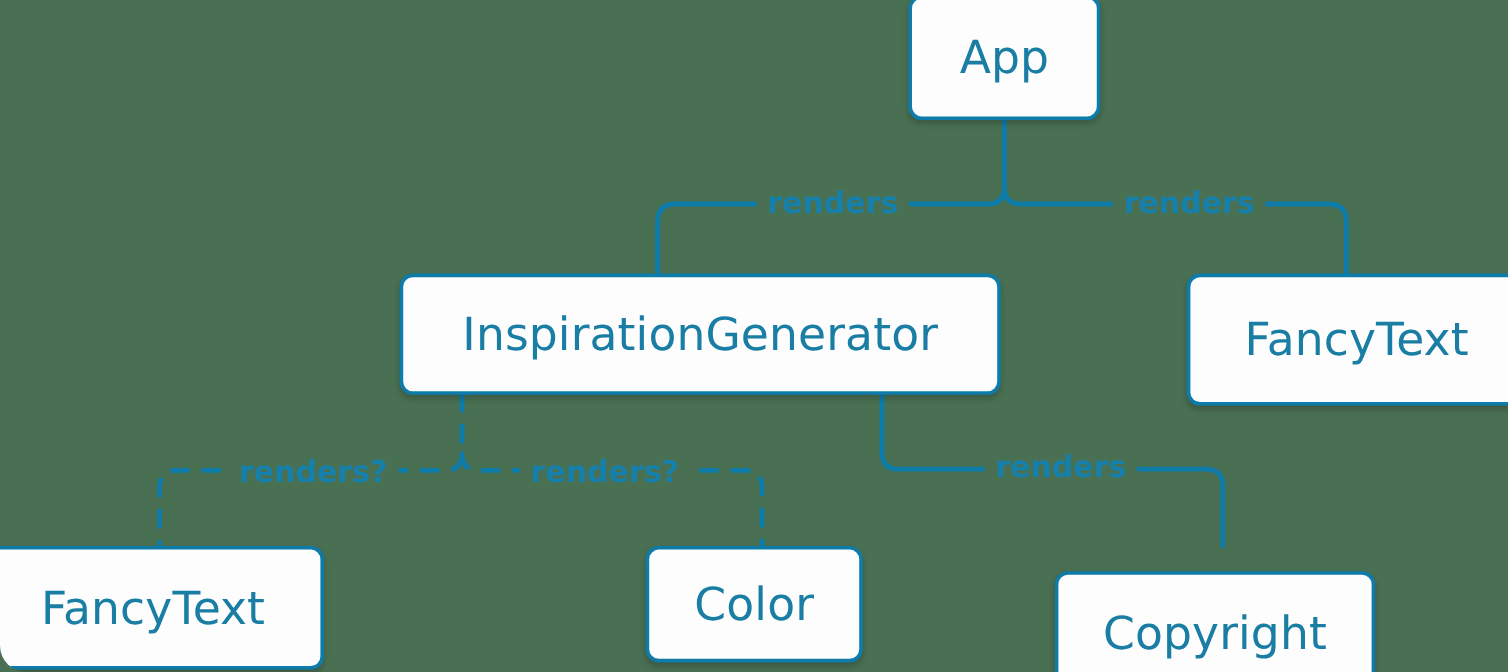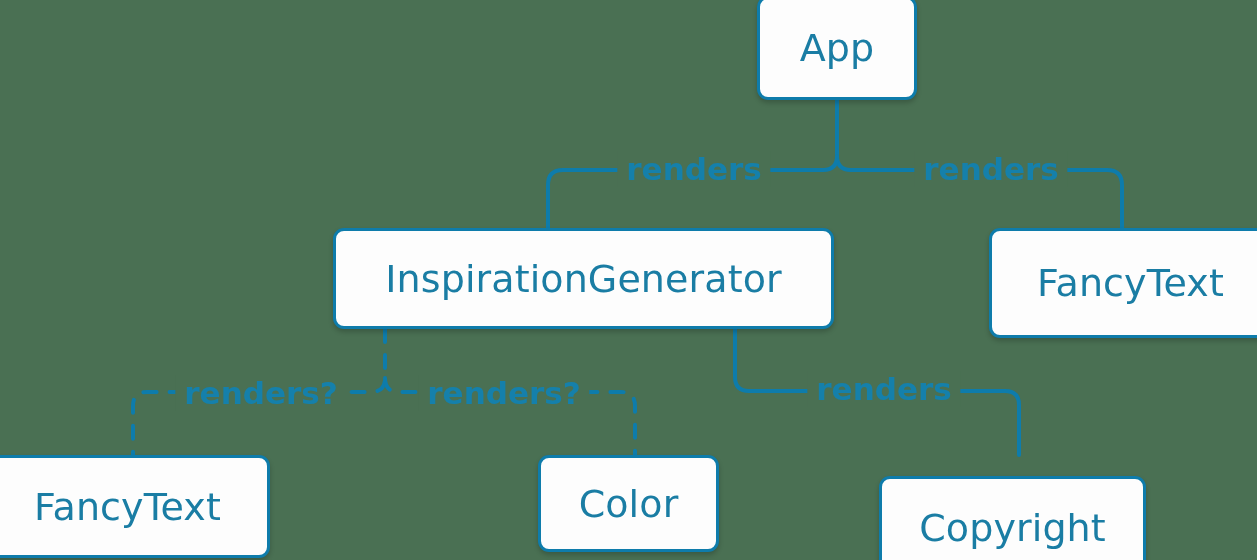--- a/index.html
+++ b/index.html
@@ -7,20 +7,21 @@
     padding: 0;
     background: #4a7053;
   }
   #stage {
     position: relative;
     width: 1257px;
     height: 560px;
     background: #4a7053;
     overflow: hidden;
     font-family: "DejaVu Sans", "Liberation Sans", sans-serif;
+    border-radius: 22px;
   }
   #edges {
     position: absolute;
     left: 0;
     top: 0;
     width: 1257px;
     height: 560px;
   }
   .node {
     position: absolute;
@@ -34,21 +35,21 @@
     color: #1a7da4;
     font-size: 38px;
     font-weight: 400;
     letter-spacing: 0.1px;
     box-shadow: 0 3px 5px rgba(0,0,0,0.20);
     z-index: 5;
   }
   .edge-label {
     position: absolute;
     color: #1580ab;
-    font-size: 31px;
+    font-size: 25px;
     font-weight: 600;
     white-space: nowrap;
     transform: translate(-50%, -50%);
     background: #4a7053;
     padding: 0 9px;
     z-index: 4;
   }
 </style>
 </head>
 <body>

